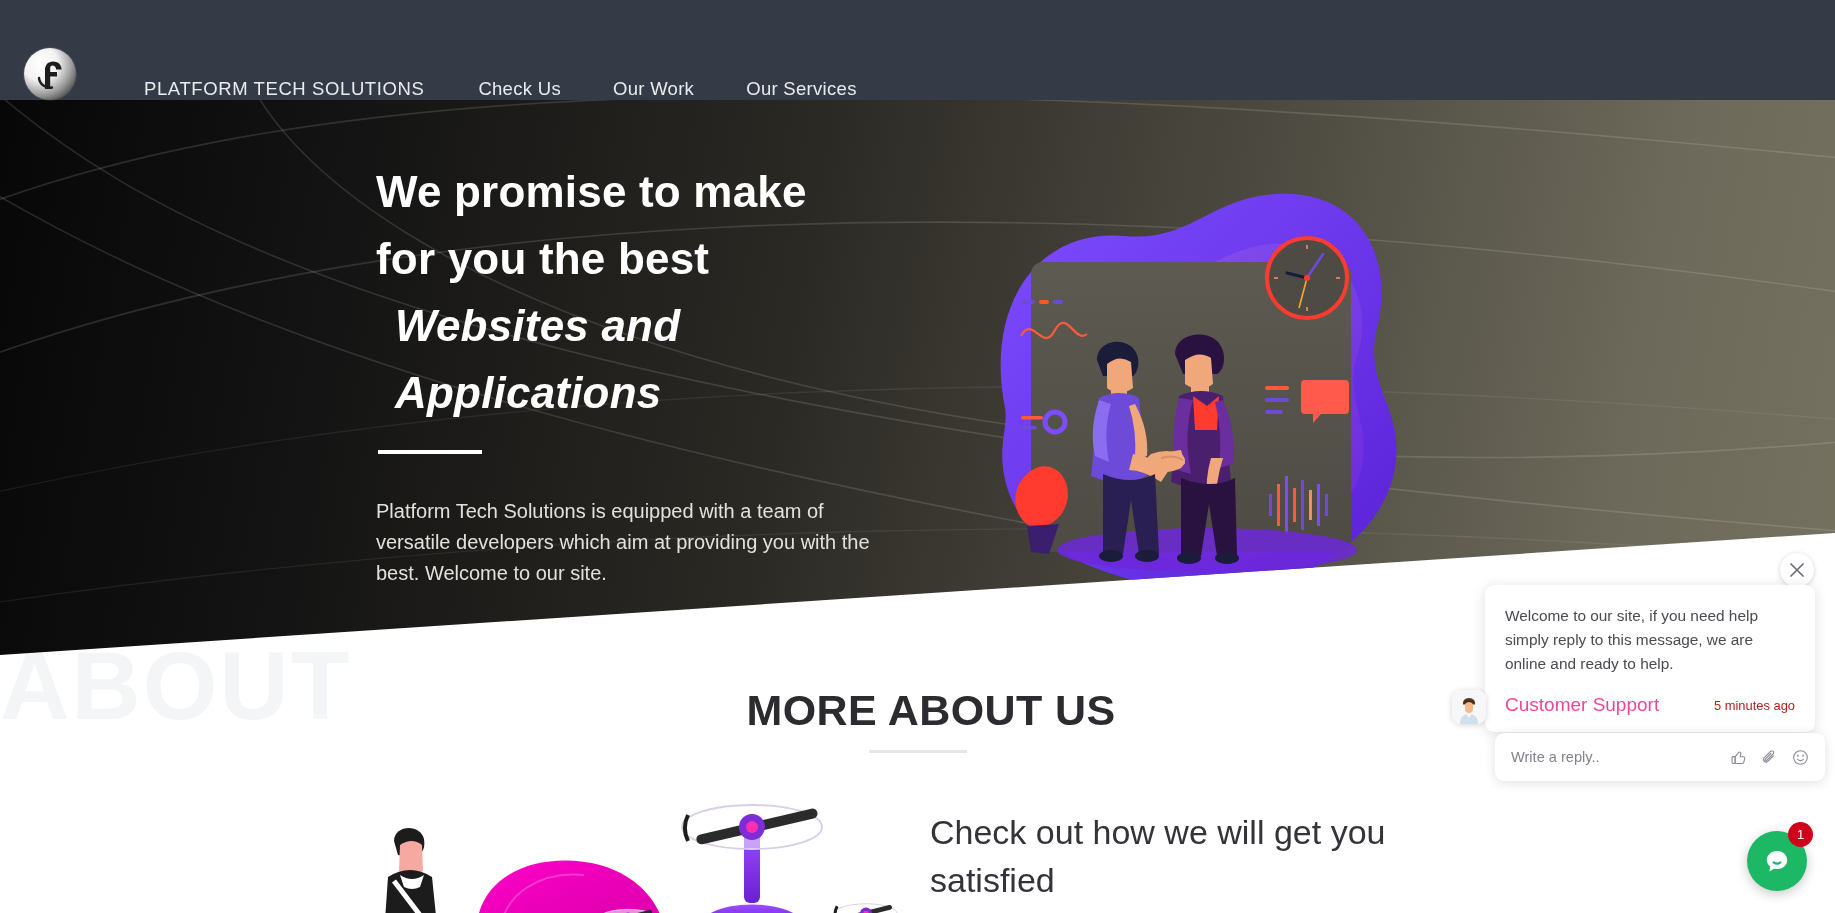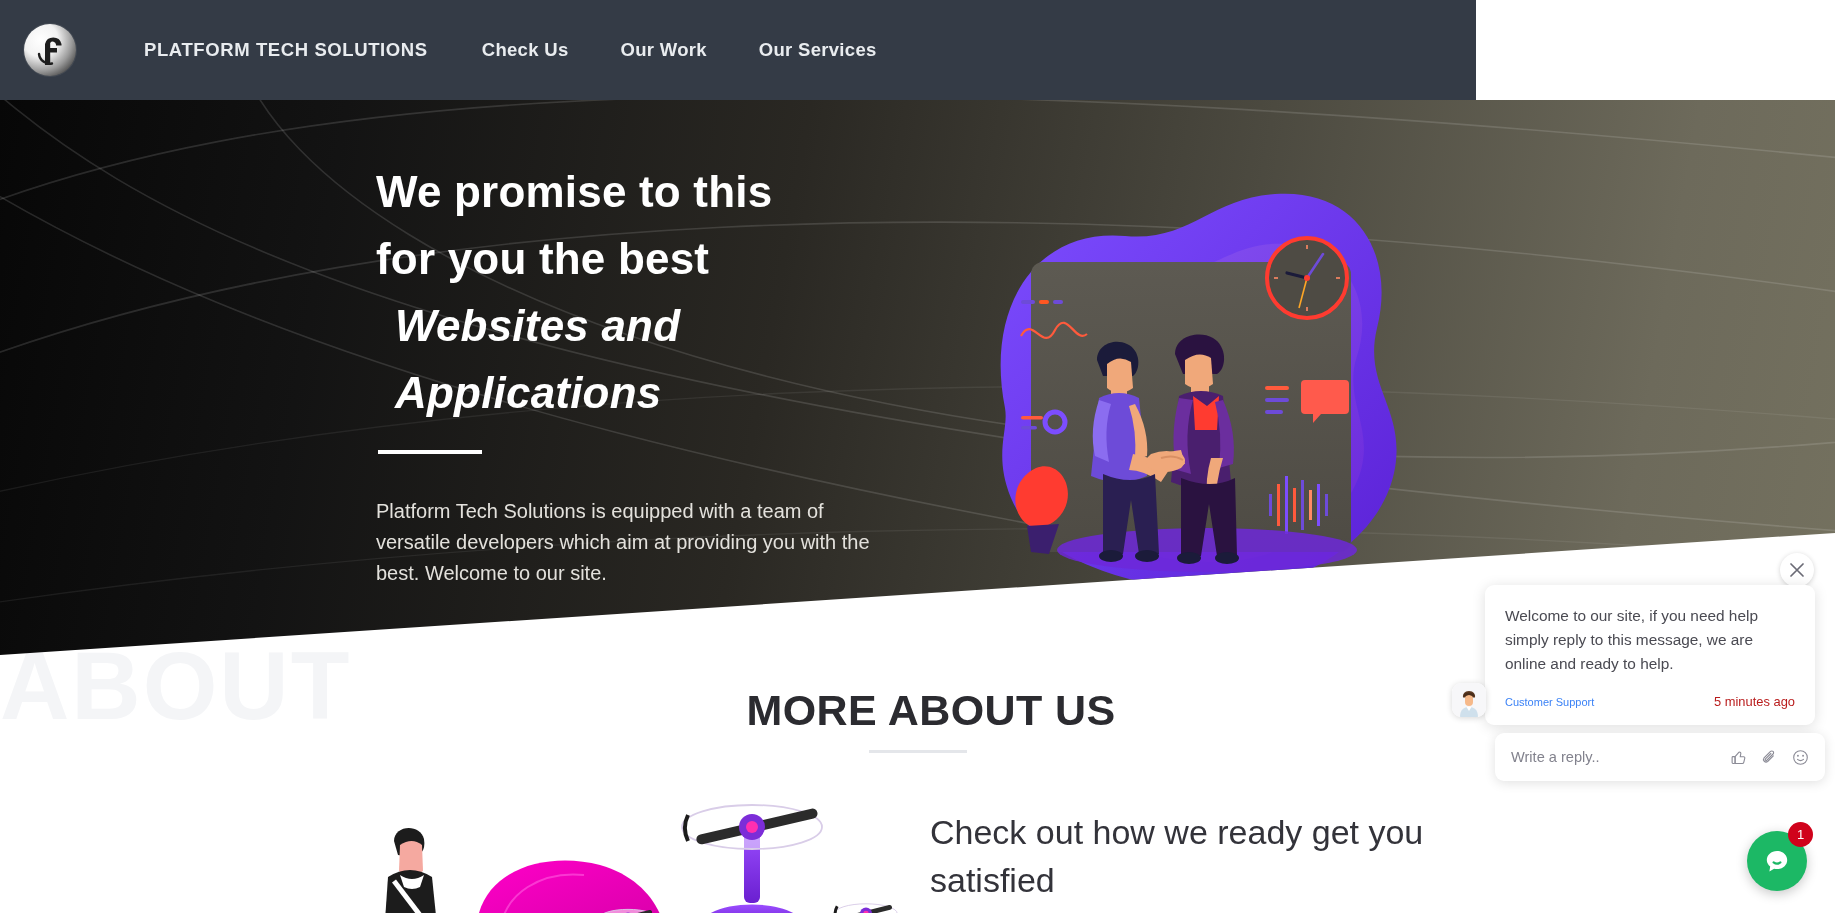--- a/index.html
+++ b/index.html
@@ -3,22 +3,22 @@
 <meta charset="utf-8">
 <style>
   * { margin:0; padding:0; box-sizing:border-box; }
   html,body { width:1835px; height:913px; overflow:hidden; background:#ffffff;
               font-family:"Liberation Sans", sans-serif; }
 
   .page { position:relative; width:1835px; height:913px; overflow:hidden; background:#fff; }
 
   
   .navbar {
-    position:absolute; top:0; left:0; width:1476px; height:100px;
-    background:#343b46; display:flex; align-items:center; z-index:40;font-weight:bold;
+    position:absolute; top:0; left:0; width:1835px; height:100px;
+    background:#343b46; display:flex; align-items:flex-end; z-index:40;
   }
   .logo {
     margin-left:24px; width:52px; height:52px; border-radius:50%;
     background:radial-gradient(circle at 32% 30%, #ffffff 0%, #f2f2f2 34%, #9a9a9a 62%, #3a3a3a 86%, #2b2b2b 100%);
     display:flex; align-items:center; justify-content:center;
     box-shadow:0 0 0 1px rgba(255,255,255,.08);
   }
   .logo svg { display:block; }
   .nav-links { display:flex; align-items:center; margin-left:68px; }
   .nav-link {
@@ -82,21 +82,21 @@
     background:#ffffff; display:flex; align-items:center; justify-content:center;
     box-shadow:0 1px 5px rgba(0,0,0,.18); cursor:pointer;
   }
   .chat-card {
     position:absolute; left:10px; top:32px; width:330px;
     background:#ffffff; border-radius:9px; padding:19px 20px 16px 20px;
     box-shadow:0 2px 14px rgba(0,0,0,.13);
   }
   .chat-msg { color:#4a4a52; font-size:15.4px; line-height:24px; }
   .chat-meta { display:flex; justify-content:space-between; align-items:center; margin-top:18px; }
-  .chat-author { color:#3b82f6; font-size:11px;text-align:right; }
+  .chat-author { color:#ec4899; font-size:19px;text-align:right; }
   .chat-time { color:#b91c1c; font-size:12.9px; }
   .chat-avatar {
     position:absolute; left:-33px; bottom:8px; width:34px; height:34px;
     border-radius:9px; background:#fff; box-shadow:0 1px 6px rgba(0,0,0,.16);
     overflow:hidden;
   }
   .chat-avatar svg { display:block; }
 
   .chat-reply {
     position:absolute; left:20px; top:180px; width:330px; height:48px;
@@ -157,21 +157,21 @@
         <path d="M240 -40 C 330 200, 980 440, 1960 330"></path>
       </g>
       <g fill="none" stroke="#ffffff" stroke-opacity="0.07" stroke-width="1.3">
         <path d="M-120 420 C 420 280, 1100 250, 1960 330"></path>
         <path d="M-120 520 C 500 420, 1200 400, 1960 470"></path>
       </g>
     </svg>
 
     <div class="hero-copy">
       <h1 class="hero-h1">
-        <span>We promise to this</span><br>
+        <span>We promise to make</span><br>
         <span>for you the best</span>
         <span class="it"> Websites and</span>
         <span class="it">Applications</span>
       </h1>
       <div class="hero-rule"></div>
       <p class="hero-p">Platform Tech Solutions is equipped with a team of versatile developers which aim at providing you with the best. Welcome to our site.</p>
     </div>
 
     <div class="hero-art">
       <svg viewBox="0 0 450 460" aria-hidden="true">
@@ -336,21 +336,21 @@
           <ellipse cx="0" cy="-6" rx="52" ry="16" fill="#ffffff" opacity=".5"></ellipse>
           <ellipse cx="0" cy="-6" rx="52" ry="16" fill="none" stroke="#d9cde8" stroke-width="1.6"></ellipse>
           <path d="M-48 -18 A 24 24 0 0 0 -48 6" fill="none" stroke="#1c1c1c" stroke-width="5"></path>
           <rect x="-46" y="-10" width="92" height="8" rx="4" transform="rotate(-14)" fill="#2b2b2b"></rect>
           <circle cx="0" cy="-6" r="10" fill="#7c2dd8"></circle>
           <circle cx="0" cy="-6" r="4.5" fill="#ff2fb0"></circle>
         </g>
       </svg>
     </div>
 
-    <div class="about-heading">Check out how we ready get you satisfied</div>
+    <div class="about-heading">Check out how we will get you satisfied</div>
   </div>
 
   <div class="chat">
 
     <div class="chat-close">
       <svg width="14" height="14" viewBox="0 0 14 14" aria-hidden="true">
         <path d="M1 1 L13 13 M13 1 L1 13" stroke="#6b6b76" stroke-width="1.7" stroke-linecap="round"></path>
       </svg>
     </div>
 

